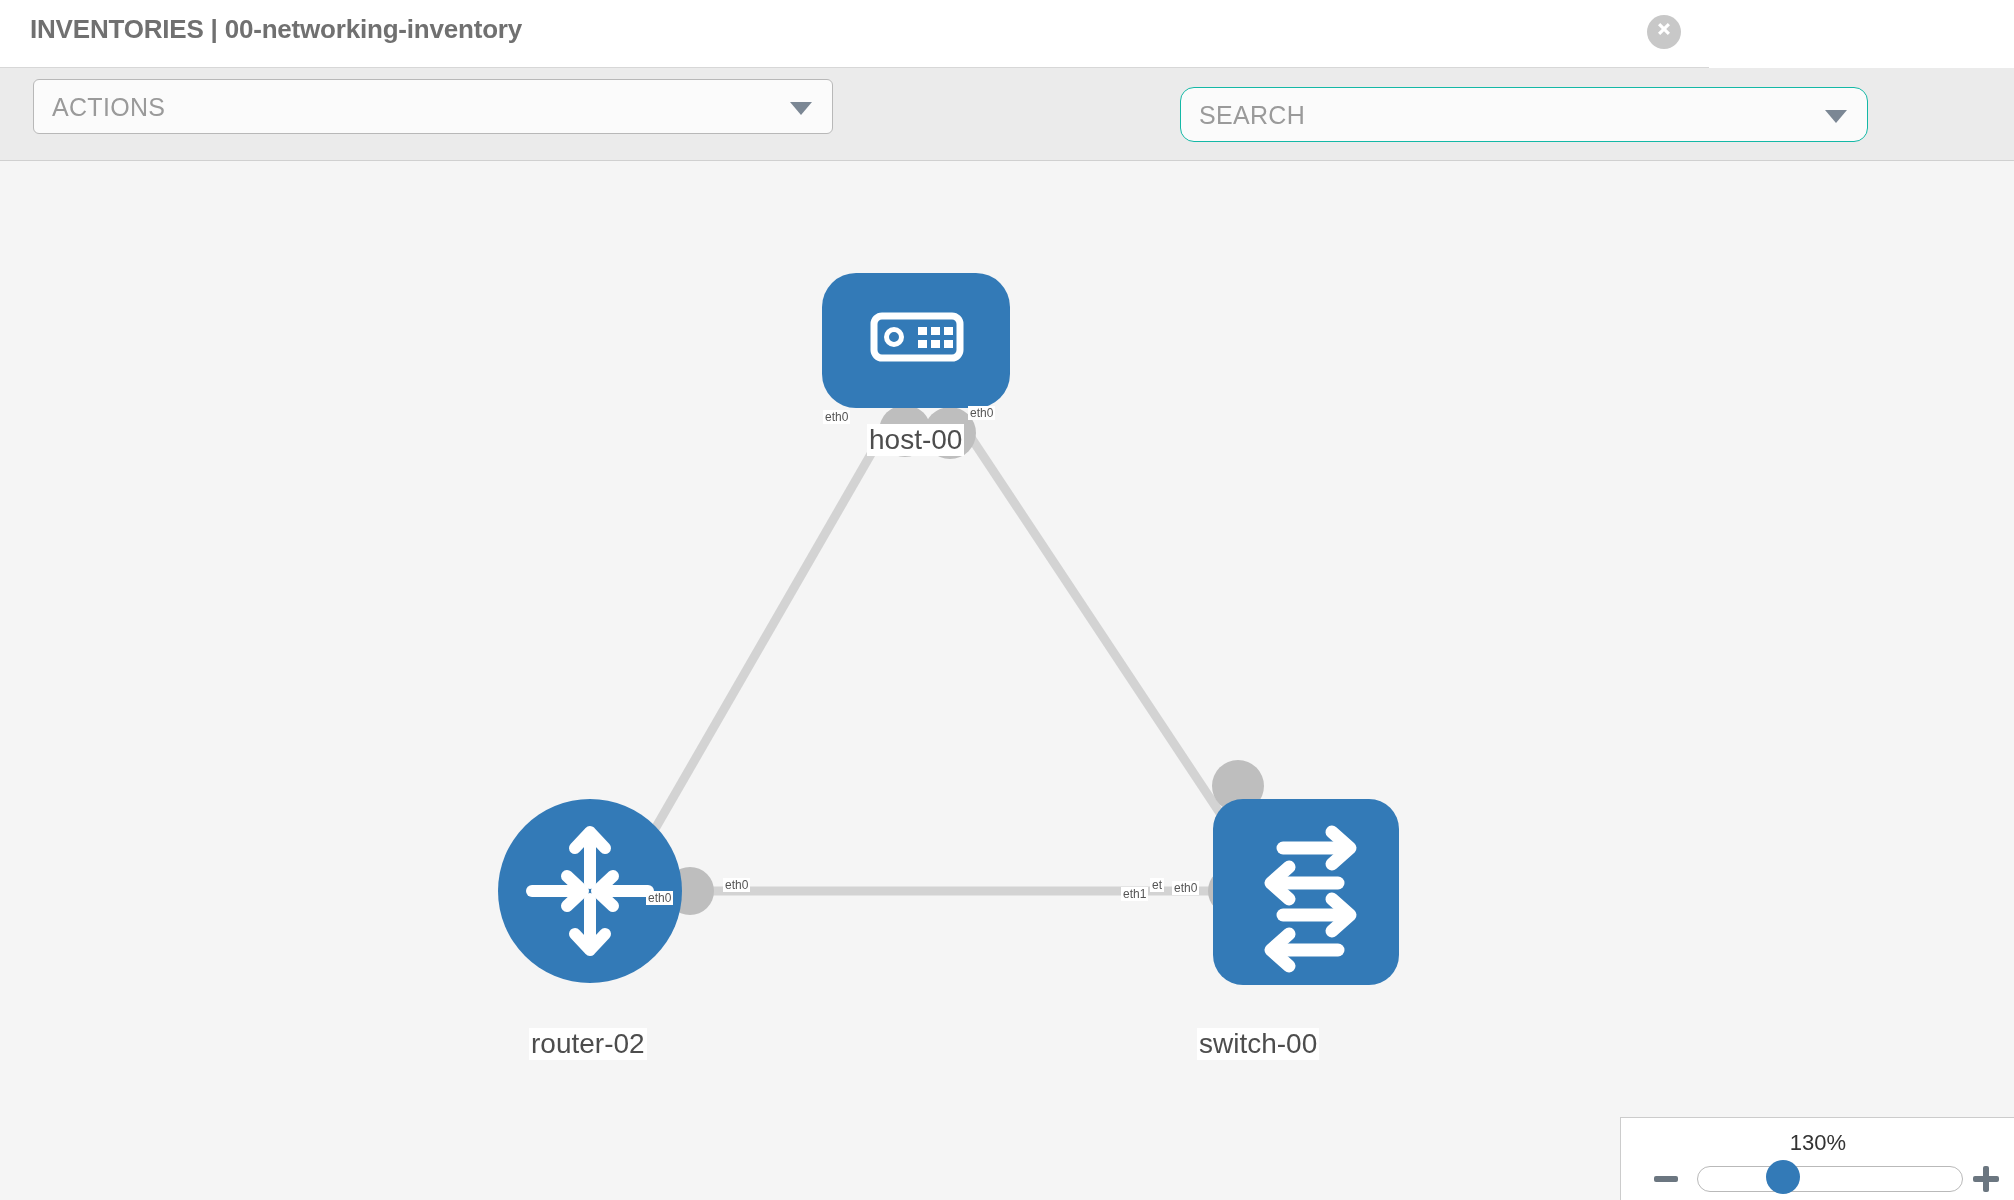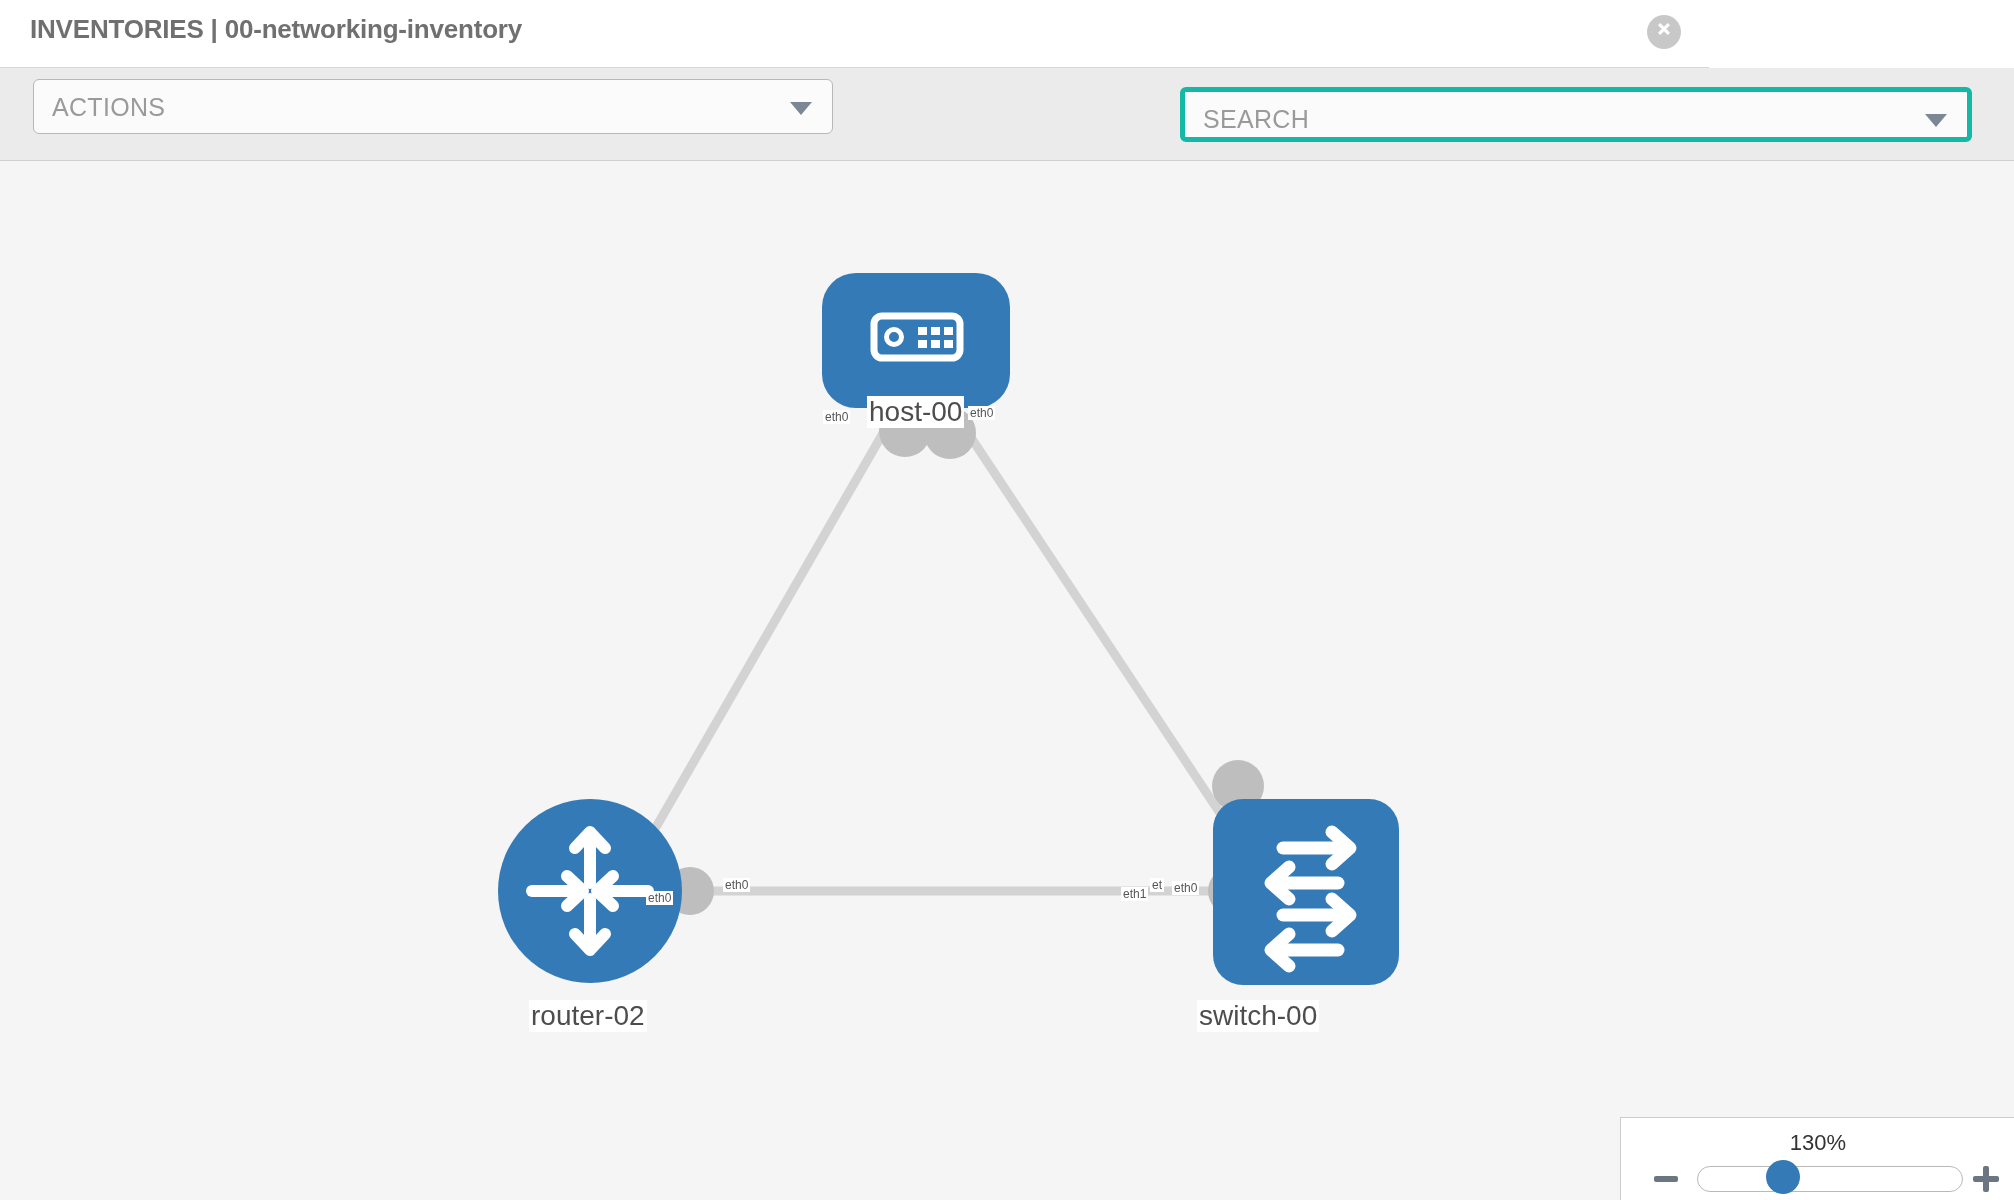--- a/index.html
+++ b/index.html
@@ -93,25 +93,25 @@
     height: 40px;
     cursor: pointer;
   }
   .tool-icon.wrench { left: 1040px; }
   .tool-icon.key    { left: 1108px; }
 
   .search-select {
     position: absolute;
     left: 1180px;
     top: 19px;
-    width: 792px;
+    width: 688px;
     height: 55px;
     background: #fbfbfb;
-    border: 5px solid #14b8a6;
-    border-radius: 6px;
+    border: 1px solid #14b8a6;
+    border-radius: 14px;
     box-sizing: border-box;
     cursor: pointer;
   }
   .search-select .sel-label {
     position: absolute;
     left: 18px;
     top: 13px;
     font-size: 25px;
     color: #9a9a9a;
     letter-spacing: 0.3px;
@@ -132,20 +132,21 @@
   }
 
   
   .node-label {
     position: absolute;
     font-size: 28px;
     color: #4d4d4d;
     background: #ffffff;
     white-space: nowrap;
     padding: 0 2px;
+    margin-top: 28px;
   }
   
   .iface-label {
     position: absolute;
     font-size: 12px;
     color: #555555;
     background: #ffffff;
     white-space: nowrap;
     padding: 0 2px;
   }

